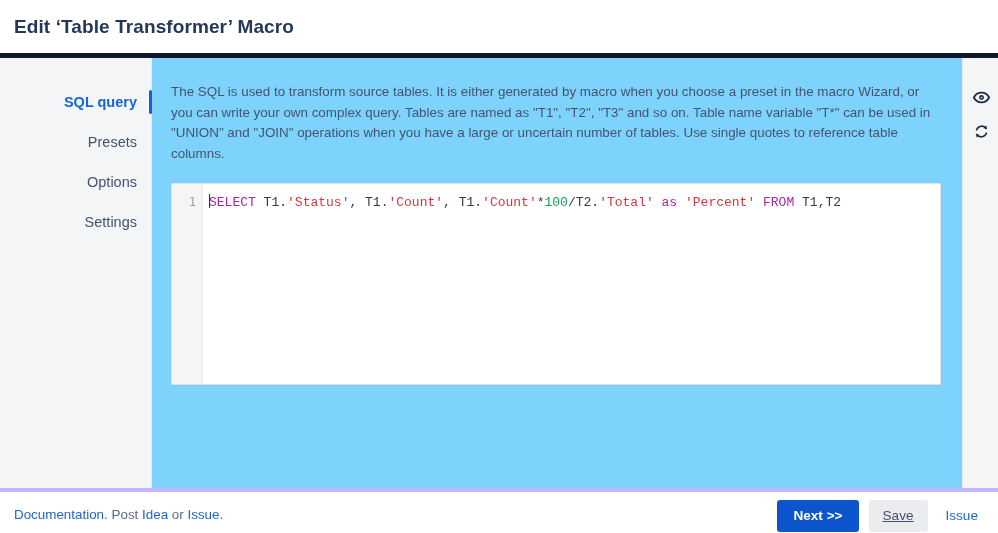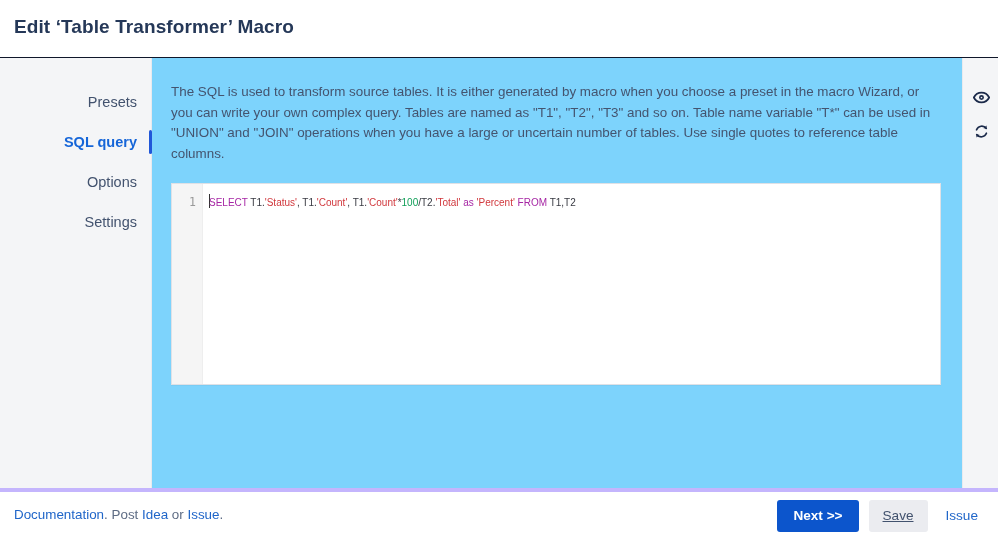--- a/index.html
+++ b/index.html
@@ -19,21 +19,21 @@
     width: 998px;
     height: 533px;
   }
 
   
   #header {
     position: absolute;
     left: 0; top: 0;
     width: 998px; height: 58px;
     background: #ffffff;
-    border-bottom: 1px solid #0f172a;
+    border-bottom: 5px solid #0f172a;
     box-sizing: border-box;
   }
   #header-title {
     position: absolute;
     left: 14px; top: 16px;
     font-size: 19px;
     font-weight: 600;
     color: #253858;
     letter-spacing: 0.1px;
     white-space: nowrap;
@@ -123,22 +123,22 @@
     padding-right: 6px;
     line-height: 17px;
   }
   #code {
     flex: 1 1 auto;
     padding: 10px 0 0 0;
     position: relative;
     overflow: hidden;
   }
   #code-line {
-    font-family: Liberation Sans, sans-serif;
-    font-size: 10px;
+    font-family: Liberation Mono, monospace;
+    font-size: 13px;
     line-height: 17px;
     white-space: pre;
     padding-left: 6px;
     position: relative;
   }
   .caret {
     display: inline-block;
     width: 1px;
     height: 14px;
     background: #333333;
@@ -231,26 +231,26 @@
 
 <div id="app">
 
   <div id="header">
     <div id="header-title">Edit ‘Table Transformer’ Macro</div>
   </div>
 
   <div id="body-area">
 
     <div id="sidebar">
+      <div class="side-item active">
+        <span>SQL query</span>
+        <span class="bar"></span>
+      </div>
       <div class="side-item">
         <span>Presets</span>
-        <span class="bar"></span>
-      </div>
-      <div class="side-item active">
-        <span>SQL query</span>
         <span class="bar"></span>
       </div>
       <div class="side-item">
         <span>Options</span>
         <span class="bar"></span>
       </div>
       <div class="side-item">
         <span>Settings</span>
         <span class="bar"></span>
       </div>

